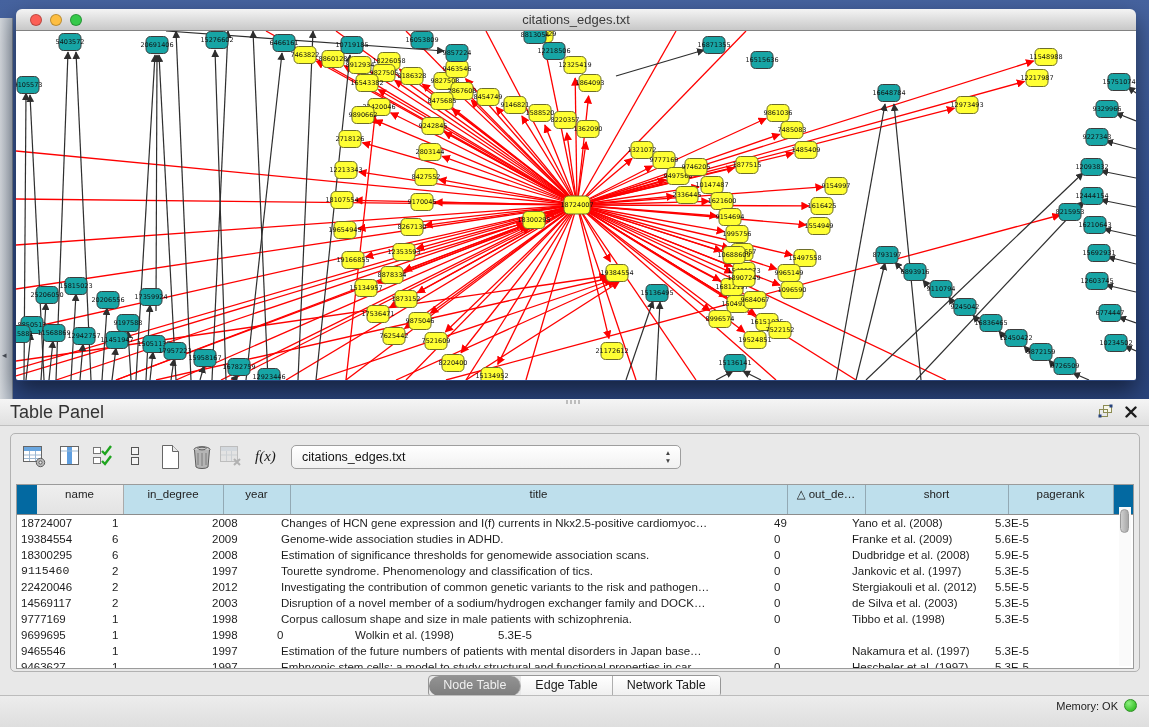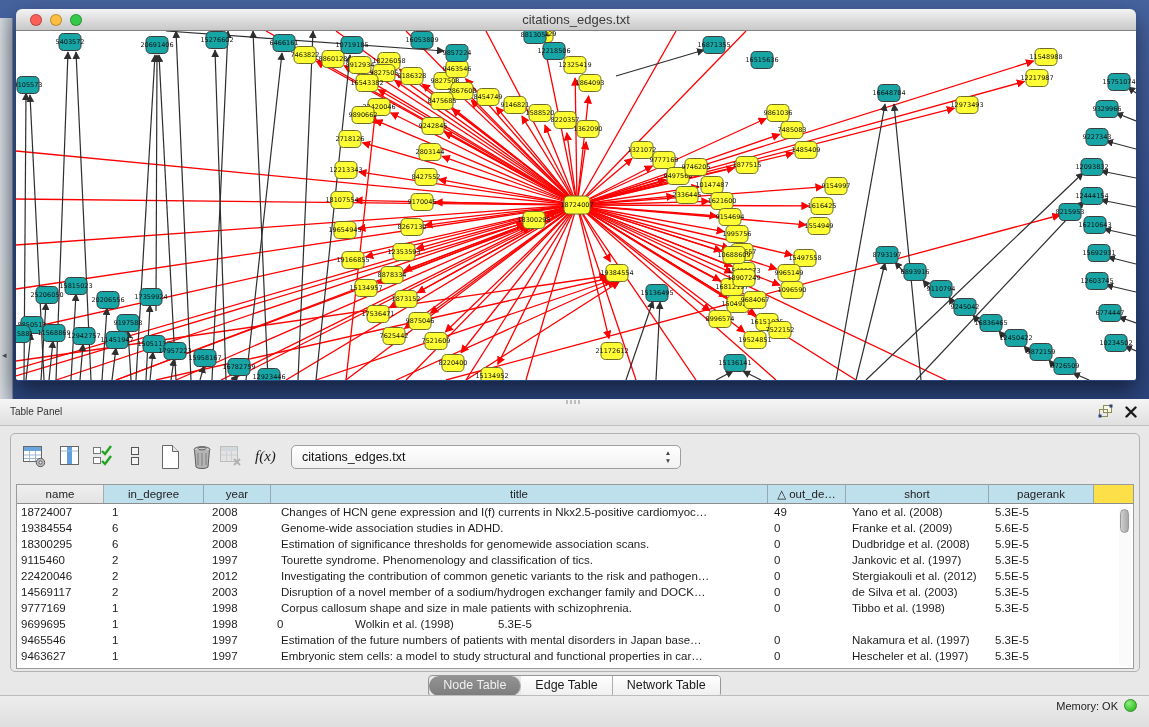--- a/index.html
+++ b/index.html
@@ -22,37 +22,37 @@
   .title-bar .title{ text-align:center; font-size:13px; line-height:21px; color:#3a3a3a; }
   .traffic{ position:absolute; left:14px; top:5px; display:flex; gap:8px;}
   .light{ width:12px; height:12px; border-radius:50%; }
   .canvas{ position:relative; height:349px; background:#ffffff; overflow:hidden; border-radius:0 0 2px 2px;}
   .canvas svg{ position:absolute; left:0; top:0; }
 
   
   .table-panel{ position:absolute; left:0; top:399px; width:1149px; height:328px; background:#e8e8e8;}
   .panel-header{ position:relative; height:27px; background:linear-gradient(#f5f5f5,#e0e0e0);
     border-bottom:1px solid #c0c0c0;}
-  .panel-header .ptitle{ position:absolute; left:10px; top:0; line-height:26px; font-size:10px; color:#333;}
+  .panel-header .ptitle{ position:absolute; left:10px; top:0; line-height:26px; font-size:18px; color:#333;}
   .panel-header .hicons{ position:absolute; right:12px; top:5px; display:flex; gap:12px; align-items:center;}
   .grip{ position:absolute; left:566px; top:1px; width:14px; height:4px; opacity:.6;
     background:repeating-linear-gradient(90deg,#9a9a9a 0 2px, transparent 2px 4px);}
   .inner{ position:absolute; left:10px; right:9px; top:34px; height:239px;
     background:#e9e9e9; border:1px solid #b2b2b2; border-radius:5px;}
   .toolbar{ position:absolute; left:0; top:0; height:48px; width:100%;}
   .tbtn{ position:absolute; top:9px; cursor:default;}
   .combo{ position:absolute; left:280px; top:11px; width:390px; height:24px;
     background:linear-gradient(#ffffff,#f1f1f1); border:1px solid #9e9e9e; border-radius:5px;
     font-size:12.5px; color:#111; line-height:22px; padding-left:10px;}
   .combo .stepper{ position:absolute; right:7px; top:3px; width:10px; font-size:6.5px; line-height:8px;
     color:#444; text-align:center;}
 
   .table-wrap{ position:absolute; left:5px; right:5px; top:50px; bottom:2px;
     background:#ffffff; border:1px solid #9b9b9b; overflow:hidden;}
-  .thead{ display:flex; height:19px; border-bottom:1px solid #8c8c8c; background:#fde047;}
+  .thead{ display:flex; height:30px; border-bottom:1px solid #8c8c8c; background:#0369a1;justify-content:center;}
   .th{ font-size:11.5px; line-height:18px; text-align:center; color:#222;
        border-right:1px solid #93a9b4; overflow:hidden; white-space:nowrap;}
   .th.gray{ background:linear-gradient(#efefef,#e3e3e3); border-right:1px solid #aaa;}
   .th.blue{ background:#bedfec; }
   .trow{ display:flex; height:16px; }
   .td{ font-size:11.5px; line-height:16px; color:#1d1d1d; white-space:nowrap; overflow:hidden;}
   .vscroll{ position:absolute; right:2px; top:22px; width:12px; bottom:2px; background:#fafafa;}
   .vthumb{ position:absolute; left:1px; top:2px; width:9px; height:24px; border-radius:5px;
     background:linear-gradient(90deg,#cfcfcf,#a8a8a8); border:1px solid #9a9a9a;}
 
@@ -639,21 +639,21 @@
           <div class="trow">
             <div class="td" style="width: 87px; padding-left: 4px;">18300295</div>
             <div class="td" style="width: 100px; padding-left: 8px;">6</div>
             <div class="td" style="width: 67px; padding-left: 8px;">2008</div>
             <div class="td" style="width: 497px; padding-left: 10px;">Estimation of significance thresholds for genomewide association scans.</div>
             <div class="td" style="width: 78px; padding-left: 6px;">0</div>
             <div class="td" style="width: 143px; padding-left: 6px;">Dudbridge et al. (2008)</div>
             <div class="td" style="width: 105px; padding-left: 6px;">5.9E-5</div>
           </div>
           <div class="trow">
-            <div class="td" style="width: 87px; padding-left: 4px;">9115460</div>
+            <div class="td" style="width: 87px; padding-left: 4px; font-family: Liberation Mono, monospace;">9115460</div>
             <div class="td" style="width: 100px; padding-left: 8px;">2</div>
             <div class="td" style="width: 67px; padding-left: 8px;">1997</div>
             <div class="td" style="width: 497px; padding-left: 10px;">Tourette syndrome. Phenomenology and classification of tics.</div>
             <div class="td" style="width: 78px; padding-left: 6px;">0</div>
             <div class="td" style="width: 143px; padding-left: 6px;">Jankovic et al. (1997)</div>
             <div class="td" style="width: 105px; padding-left: 6px;">5.3E-5</div>
           </div>
           <div class="trow">
             <div class="td" style="width: 87px; padding-left: 4px;">22420046</div>
             <div class="td" style="width: 100px; padding-left: 8px;">2</div>

